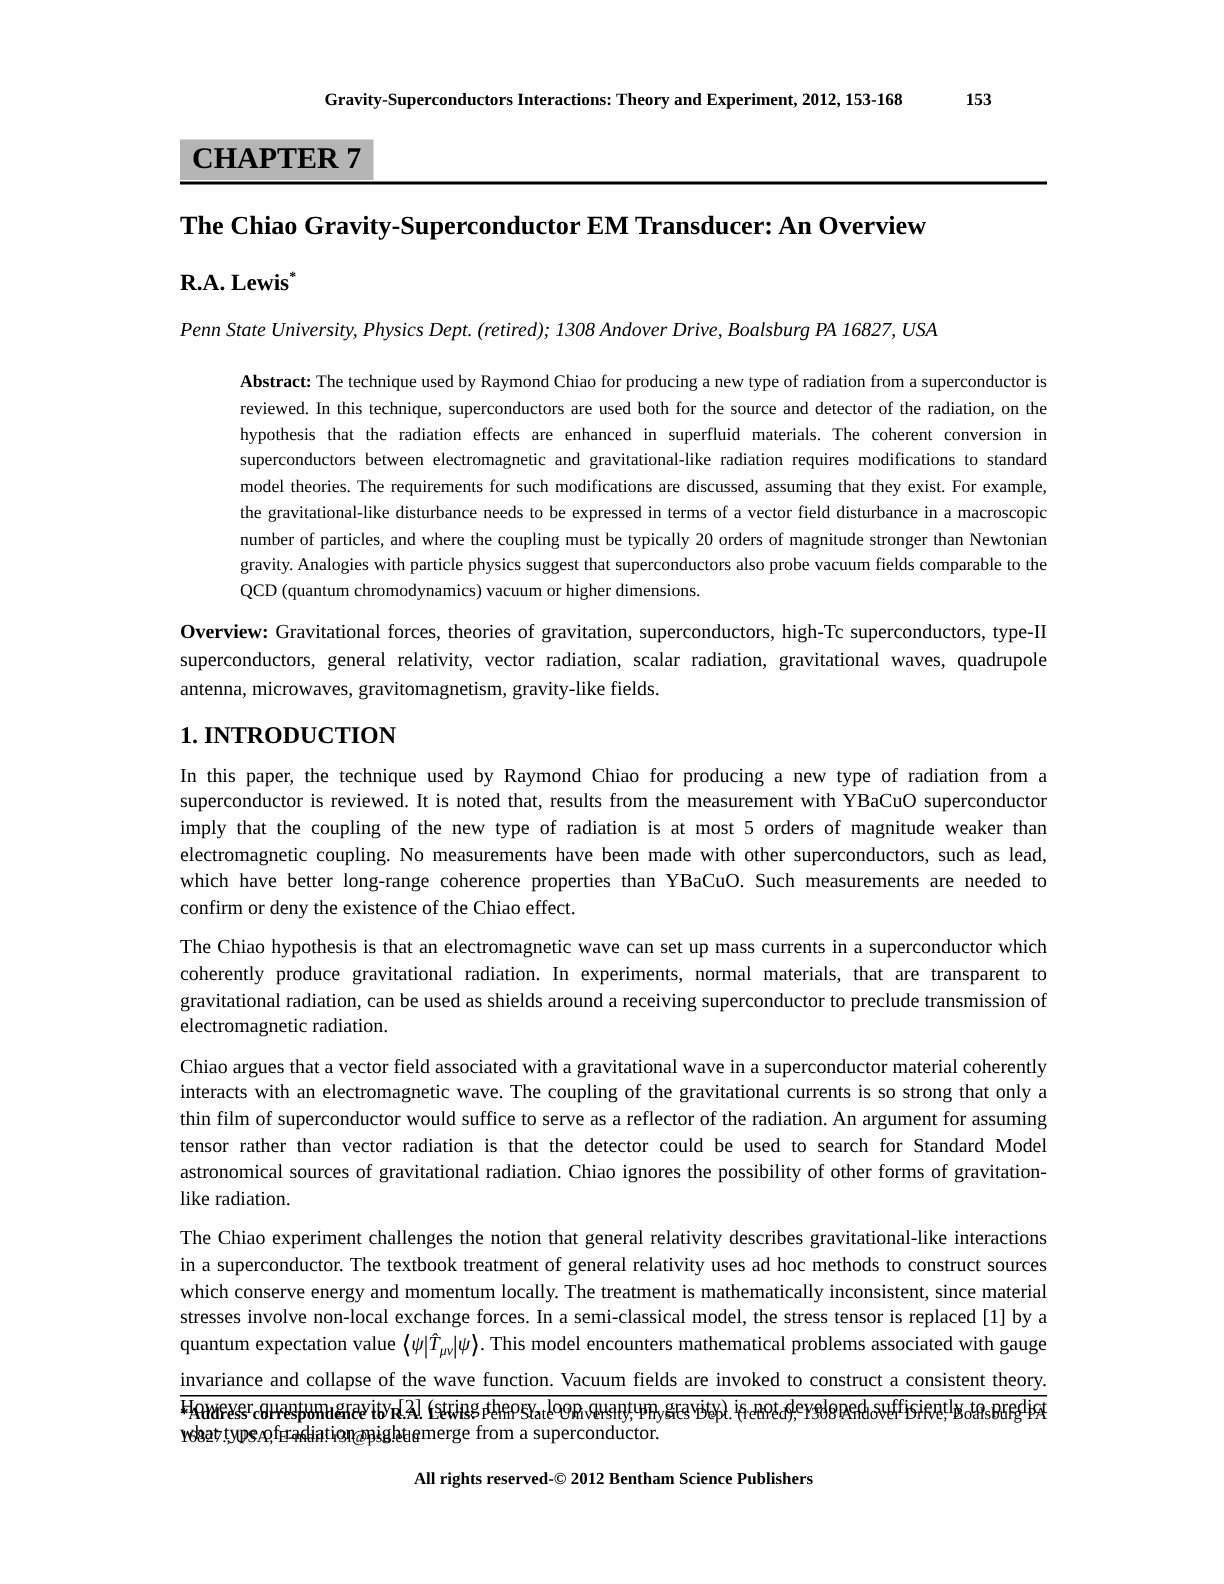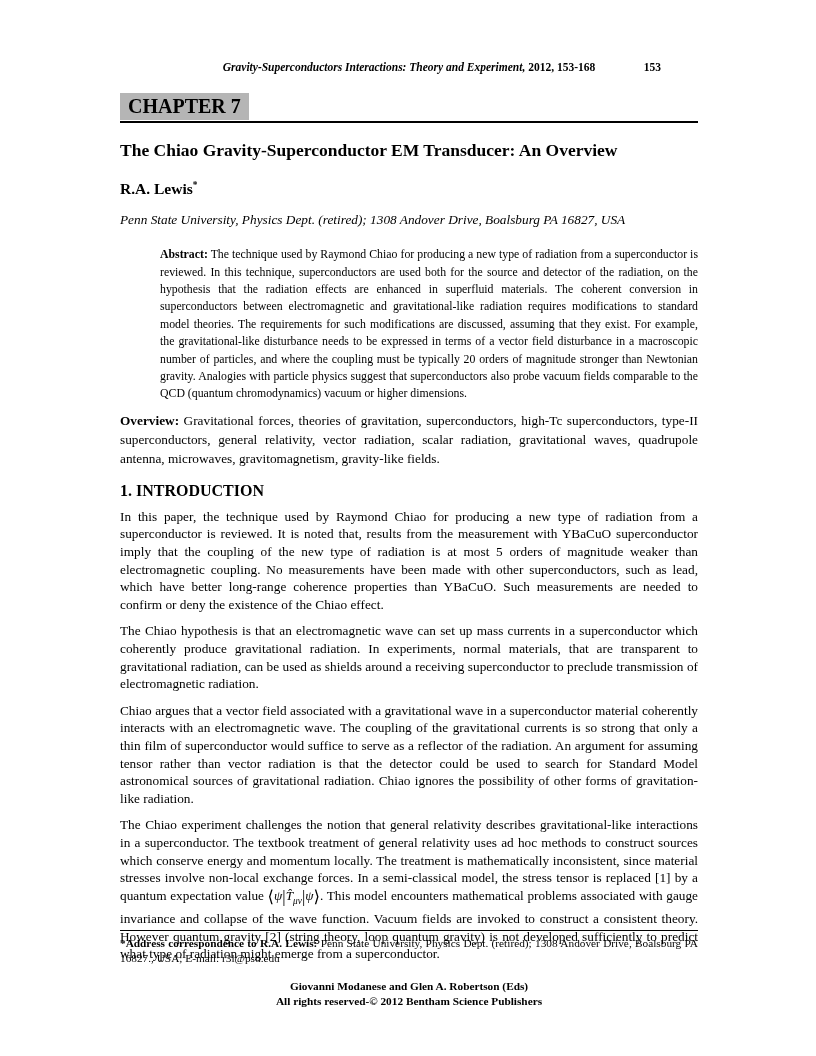--- a/index.html
+++ b/index.html
@@ -22,21 +22,21 @@
   }
   
   .running-header {
     position: relative;
     margin-top: 61px;
     font-size: 11.5px;
     font-weight: bold;
     text-align: center;
     height: 15px;
   }
-  .running-title-italic { font-style: italic; }
+  .running-title-italic { }
   .page-number {
     position: absolute;
     right: 37px; top: 0;
     font-style: normal;
   }
   
   .chapter-row { text-align: left; margin-top: 17px; }
   .chapter-box {
     display: inline-block;
     background: #b5b5b5;
@@ -157,17 +157,16 @@
     <p class="body-para">Chiao argues that a vector field associated with a gravitational wave in a superconductor material coherently interacts with an electromagnetic wave. The coupling of the gravitational currents is so strong that only a thin film of superconductor would suffice to serve as a reflector of the radiation. An argument for assuming tensor rather than vector radiation is that the detector could be used to search for Standard Model astronomical sources of gravitational radiation. Chiao ignores the possibility of other forms of gravitation-like radiation.</p>
 
     <p class="body-para"><span>The Chiao experiment challenges the notion that general relativity describes gravitational-like interactions in a superconductor. The textbook treatment of general relativity uses ad hoc methods to construct sources which conserve energy and momentum locally. The treatment is mathematically inconsistent, since material stresses involve non-local exchange forces. In a semi-classical model, the stress tensor is replaced [1] by a quantum expectation value </span><span class="formula"><span class="bracket">⟨</span><span>ψ</span><span class="bracket">|</span><span>T̂</span><sub>μν</sub><span class="bracket">|</span><span>ψ</span><span class="bracket">⟩</span></span><span>. This model encounters mathematical problems associated with gauge invariance and collapse of the wave function. Vacuum fields are invoked to construct a consistent theory. However quantum gravity [2] (string theory, loop quantum gravity) is not developed sufficiently to predict what type of radiation might emerge from a superconductor.</span></p>
 
   </div>
 
   <div class="footer">
     <div class="footnote-rule"></div>
     <div class="footnote"><span class="bold">*Address correspondence to R.A. Lewis:</span><span> Penn State University, Physics Dept. (retired); 1308 Andover Drive, Boalsburg PA 16827., USA; E-mail: r3l@psu.edu</span></div>
     <div class="publisher">
-      <div>Giovanni Modanese and Glen A. Robertson (Eds)</div>
       <div>All rights reserved-© 2012 Bentham Science Publishers</div>
     </div>
   </div>
 </div>
 
 </body></html>

